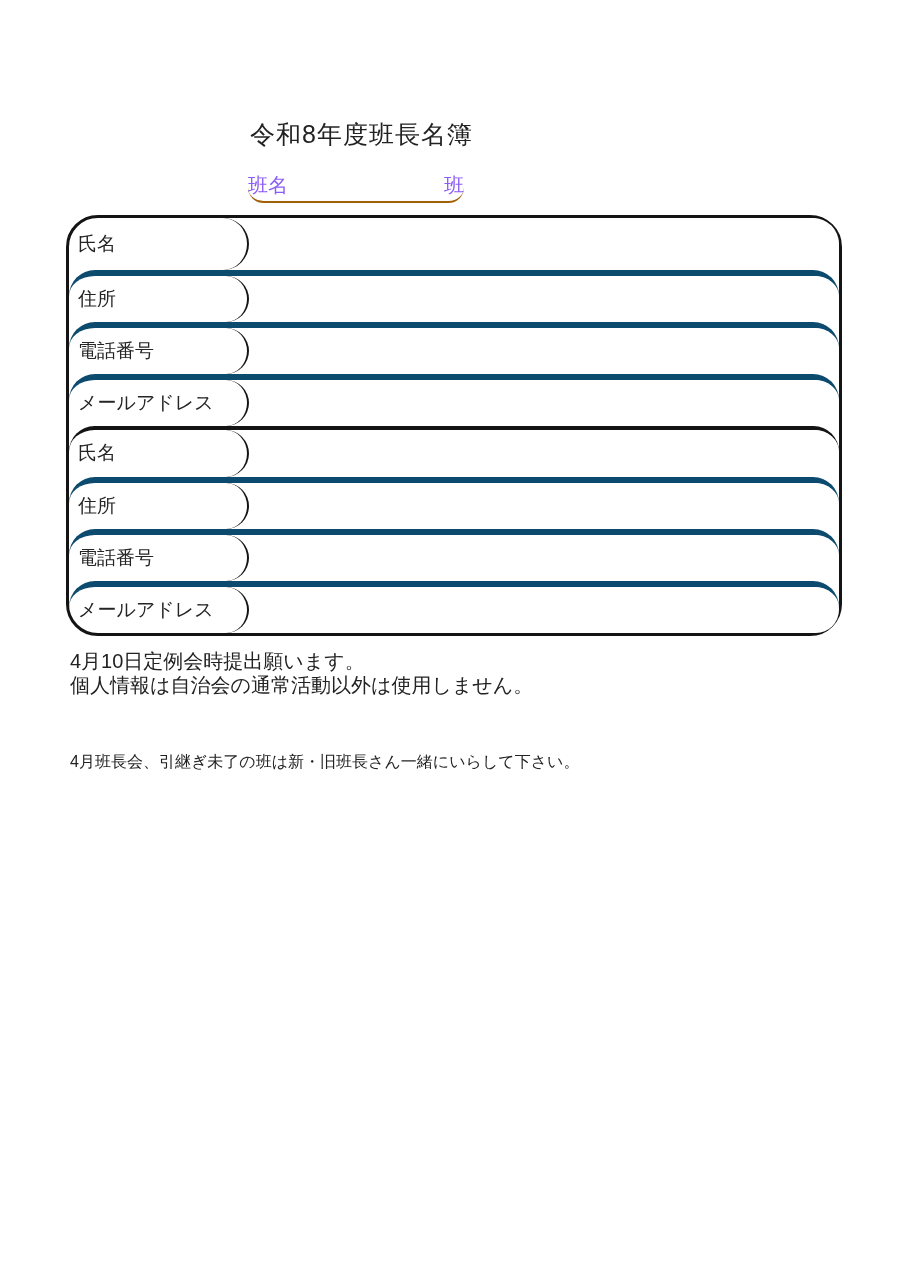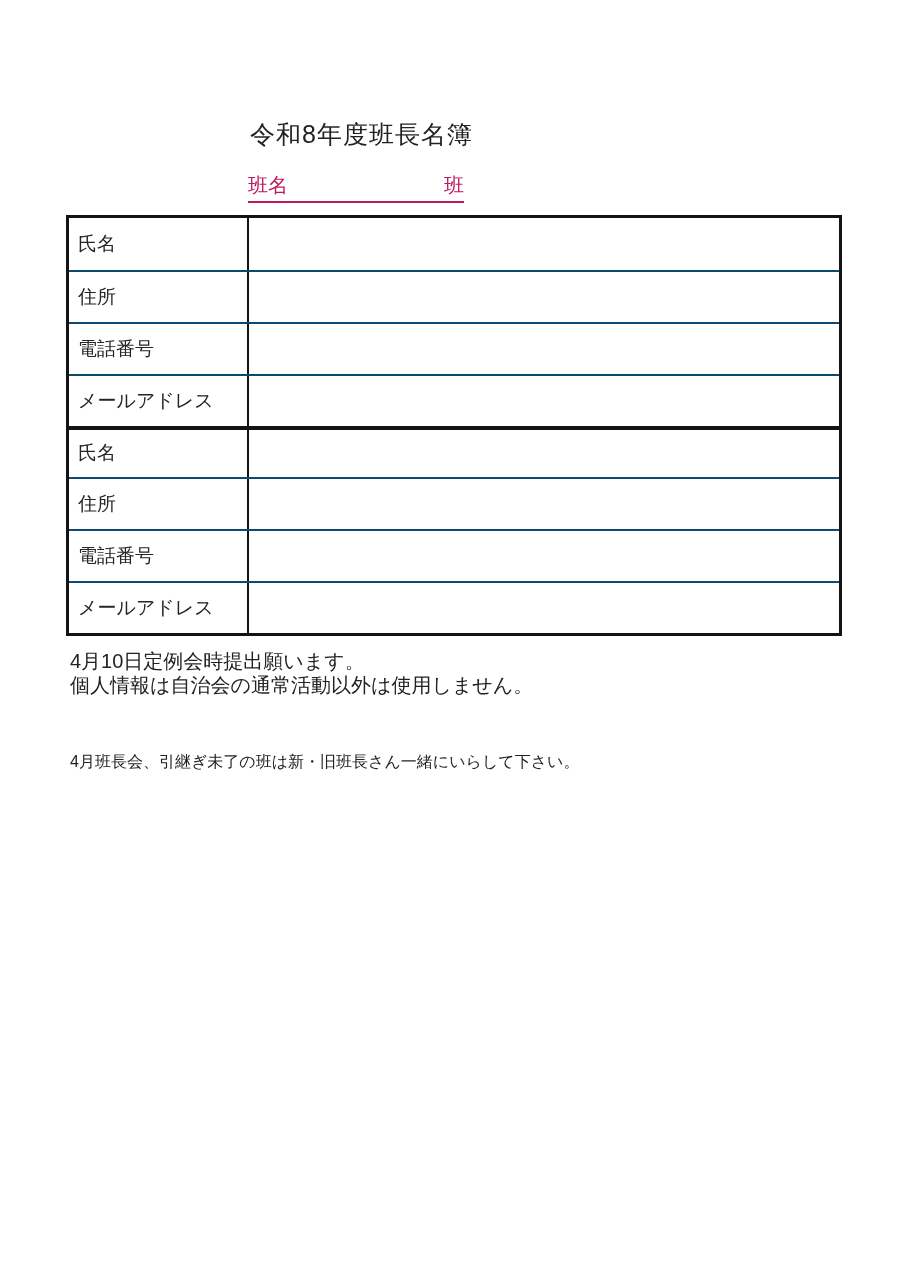--- a/index.html
+++ b/index.html
@@ -1,15 +1,15 @@
 <!DOCTYPE html>
 <html lang="ja"><head>
 <meta charset="utf-8">
 <style>
-  * { margin: 0; padding: 0; box-sizing: border-box; }
+  * { margin: 0; padding: 0; box-sizing: border-box; border-radius: 32px; }
   html, body {
     width: 904px; height: 1280px;
     background: #ffffff;
     font-family: "Liberation Sans", "DejaVu Sans", sans-serif;
     color: #1d1d1d;
   }
   .page {
     position: relative;
     width: 904px; height: 1280px;
     background: #ffffff;
@@ -23,37 +23,37 @@
     color: #222222;
     white-space: nowrap;
   }
   .group-line {
     position: absolute;
     left: 248px; top: 172px;
     width: 216px;
     display: flex;
     justify-content: space-between;
     align-items: flex-end;
-    border-bottom: 2px solid #be185d;
+    border-bottom: 2px solid #a16207;
     padding-bottom: 2px;
     font-size: 20px;
-    color: #be185d;
+    color: #8b5cf6;
   }
   .roster-table {
     position: absolute;
     left: 66px; top: 215px;
     width: 776px; height: 421px;
     border: 3px solid #141414;
     display: grid;
     grid-template-rows: repeat(8, 1fr);
     background: #ffffff;
   }
   .trow {
     display: flex;
-    border-top: 2px solid #0c4a6e;
+    border-top: 6px solid #0c4a6e;
   }
   .trow:first-child { border-top: none; }
   .trow.block-start { border-top: 4px solid #141414; }
   .tlabel {
     width: 180px;
     flex: 0 0 180px;
     display: flex;
     align-items: center;
     padding-left: 9px;
     font-size: 19px;

